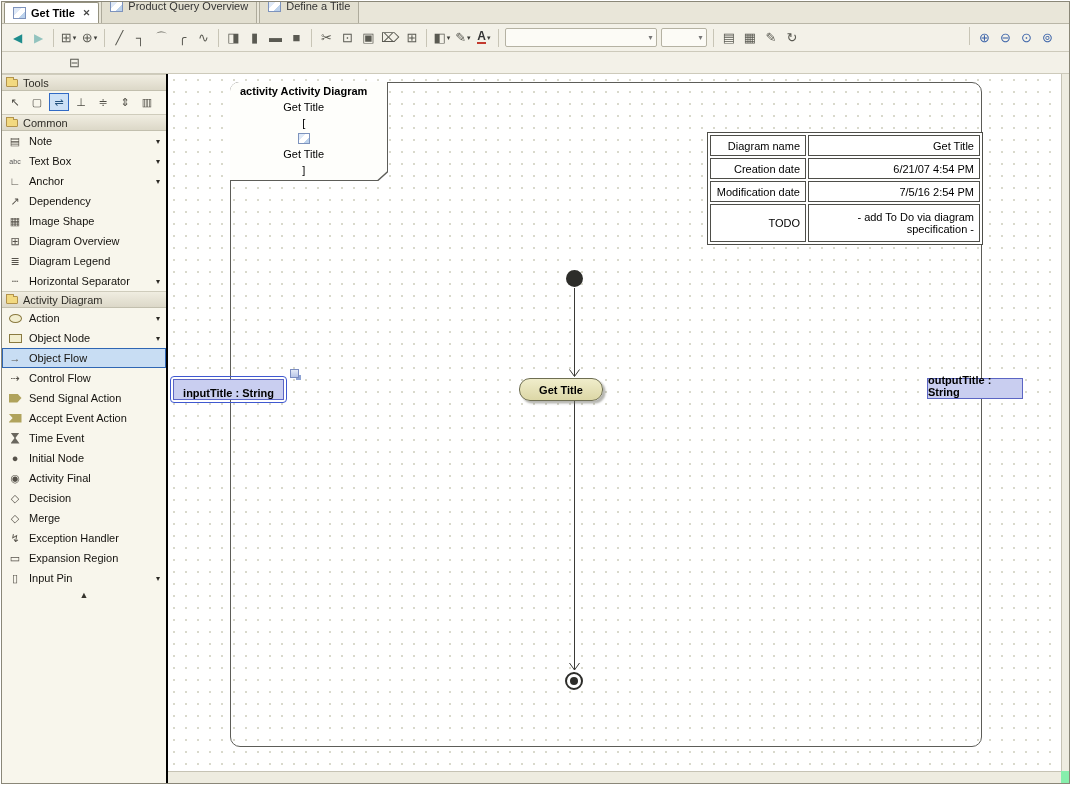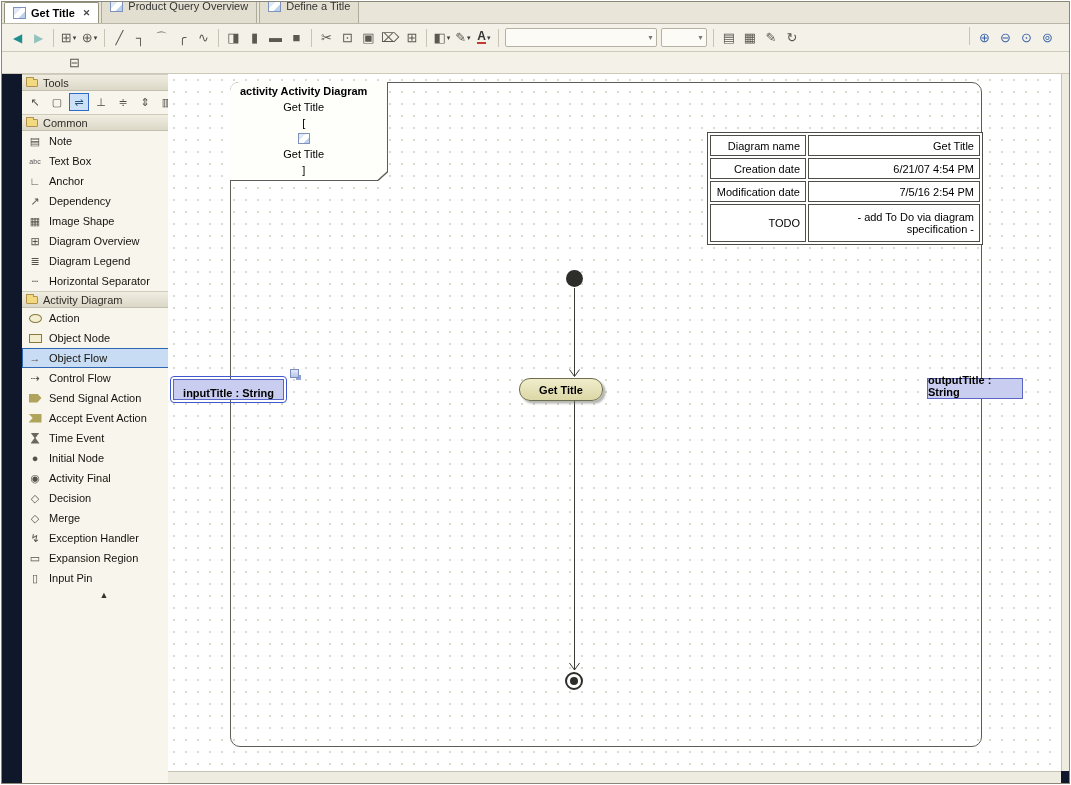--- a/index.html
+++ b/index.html
@@ -7,21 +7,21 @@
     font-family: "Liberation Sans", sans-serif;
     background: #ffffff;
     width: 1071px; height: 785px;
     overflow: hidden;
   }
   #app {
     position: relative;
     width: 1069px; height: 783px;
     margin: 1px;
     border: 1px solid #8a8778;
-    background: #0f172a;
+    background: #86efac;
     overflow: hidden;
     padding-left: 21px;
   }
 
   
   .tabbar {
     position: absolute; left: 0; top: 0; right: 0; height: 22px;
     background: #e9e6d9;
     border-bottom: 1px solid #b9b6a7;
     display: flex; align-items: flex-end; padding-left: 2px;
@@ -83,21 +83,20 @@
   .combo-wide { width: 152px; }
   .combo-small { width: 46px; }
   .zoom-group { margin-left: auto; display: flex; margin-right: 6px; }
 
   
   .sidebar {
     position: absolute; left: 0; top: 72px; bottom: 0; width: 166px;
     background: #f8f6ec;
     border-right: 2px solid #000000;
     overflow: hidden;
-    margin-left: 20px;
   }
   .sec-header {
     height: 17px; display: flex; align-items: center; gap: 5px;
     padding-left: 4px; font-size: 11px; color: #2e2c26;
     background: linear-gradient(#f0ede1, #dcd8c8);
     border-top: 1px solid #cfccbc; border-bottom: 1px solid #c2bfae;
     cursor: pointer;
   }
   .folder-icon {
     width: 12px; height: 8px; position: relative; flex: none;

